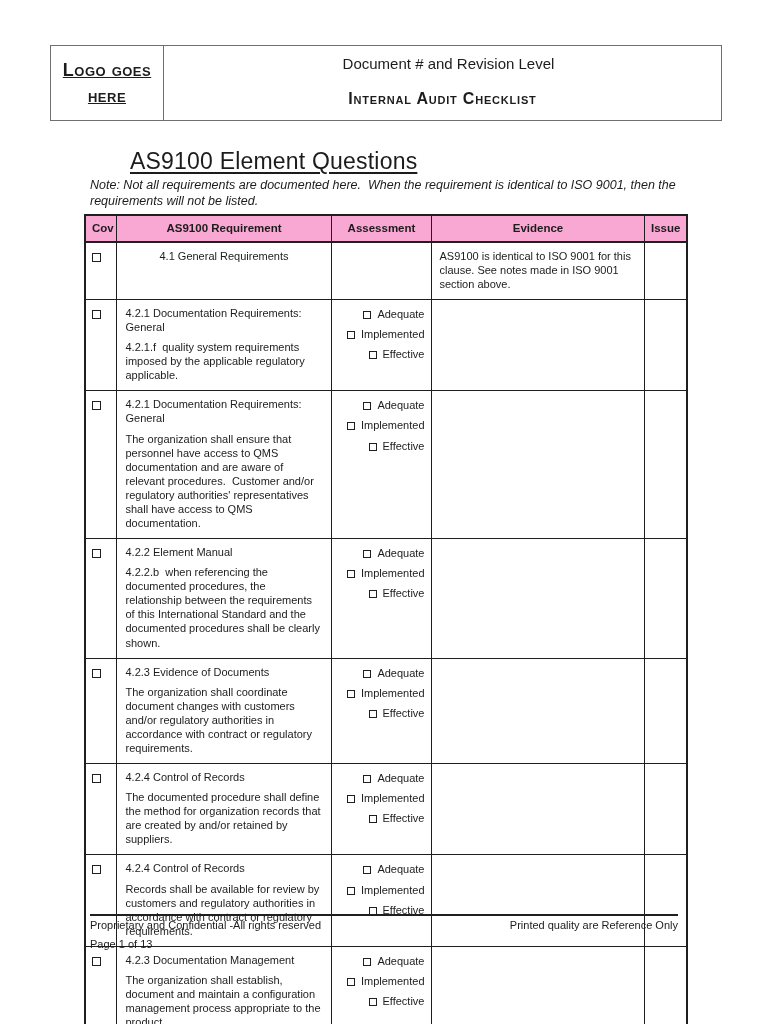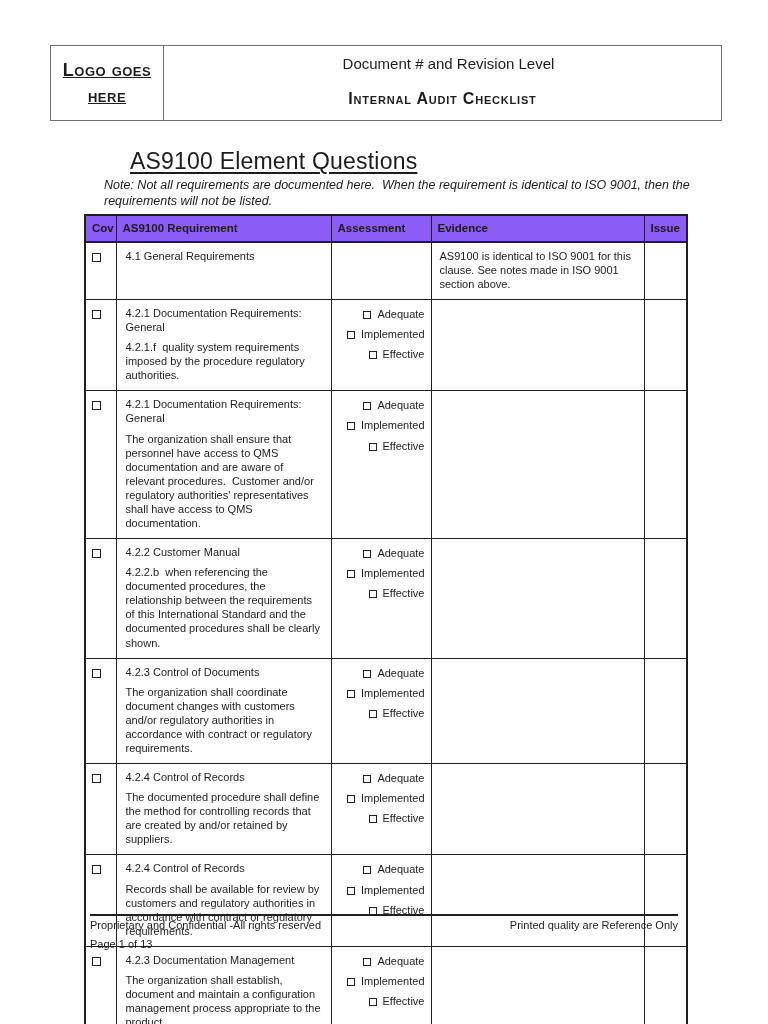--- a/index.html
+++ b/index.html
@@ -64,21 +64,21 @@
     left: 90px; top: 148px;
     font-size: 23px;
     font-weight: normal;
     text-decoration: underline;
     text-underline-offset: 3px;
     letter-spacing: 0.2px;
     margin-left: 40px;
   }
   .page-note {
     position: absolute;
-    left: 104px; top: 177px;
+    left: 90px; top: 177px;
     width: 606px;
     font-style: italic;
     font-size: 12.5px;
     line-height: 1.3;
     white-space: pre-wrap;
   }
 
   
   .checklist-table {
     position: absolute;
@@ -88,42 +88,42 @@
     table-layout: fixed;
     font-size: 11px;
     line-height: 1.28;
   }
   .checklist-table th, .checklist-table td {
     border: 1.6px solid #1f1f1f;
     vertical-align: top;
     overflow: hidden;
   }
   .checklist-table th {
-    background: #8b5cf6;
+    background: #f9a8d4;
     font-size: 11.5px;
     font-weight: bold;
-    text-align: left;
+    text-align: center;
     padding: 5px 5px 5px 6px;
     border-bottom-width: 2px;
   }
   .checklist-table { border: 2px solid #1f1f1f; }
   col.c-cov { width: 31px; }
   col.c-req { width: 215px; }
   col.c-ass { width: 100px; }
   col.c-evi { width: 213px; }
   col.c-iss { width: 43px; }
 
   td.cov-cell { padding: 7px 0 0 6px; }
   td.req-cell { padding: 6px 8px 8px 9px; }
   td.ass-cell { padding: 7px 6px 6px 7px; }
   td.evi-cell { padding: 6px 7px 8px 8px; margin-left: 8px; }
   td.iss-cell { padding: 4px; }
 
   .req-title { margin-bottom: 6px; }
-  .req-title:last-child { margin-bottom: 0; }
+  .req-title:last-child { margin-bottom: 0; text-align: center; }
   .req-body { white-space: pre-wrap; }
 
   .cb {
     display: inline-block;
     width: 8px; height: 8px;
     border: 1.4px solid #1f1f1f;
     background: #ffffff;
     vertical-align: -1px;
   }
   .cov-cell .cb { width: 9px; height: 9px; }
@@ -193,21 +193,21 @@
           <td class="ass-cell"></td>
           <td class="evi-cell">
             <div>AS9100 is identical to ISO 9001 for this clause. See notes made in ISO 9001 section above.</div>
           </td>
           <td class="iss-cell"></td>
         </tr>
         <tr>
           <td class="cov-cell"><span class="cb"></span></td>
           <td class="req-cell">
             <div class="req-title">4.2.1  Documentation Requirements: General</div>
-            <div class="req-body">4.2.1.f  quality system requirements imposed by the procedure regulatory authorities.</div>
+            <div class="req-body">4.2.1.f  quality system requirements imposed by the applicable regulatory applicable.</div>
           </td>
           <td class="ass-cell">
             <div class="ass-opt"><span class="cb"></span><span>Adequate</span></div>
             <div class="ass-opt"><span class="cb"></span><span>Implemented</span></div>
             <div class="ass-opt"><span class="cb"></span><span>Effective</span></div>
           </td>
           <td class="evi-cell"></td>
           <td class="iss-cell"></td>
         </tr>
         <tr>
@@ -220,50 +220,50 @@
             <div class="ass-opt"><span class="cb"></span><span>Adequate</span></div>
             <div class="ass-opt"><span class="cb"></span><span>Implemented</span></div>
             <div class="ass-opt"><span class="cb"></span><span>Effective</span></div>
           </td>
           <td class="evi-cell"></td>
           <td class="iss-cell"></td>
         </tr>
         <tr>
           <td class="cov-cell"><span class="cb"></span></td>
           <td class="req-cell">
-            <div class="req-title">4.2.2  Customer Manual</div>
+            <div class="req-title">4.2.2  Element Manual</div>
             <div class="req-body">4.2.2.b  when referencing the documented procedures, the relationship between the requirements of this International Standard and the documented procedures shall be clearly shown.</div>
           </td>
           <td class="ass-cell">
             <div class="ass-opt"><span class="cb"></span><span>Adequate</span></div>
             <div class="ass-opt"><span class="cb"></span><span>Implemented</span></div>
             <div class="ass-opt"><span class="cb"></span><span>Effective</span></div>
           </td>
           <td class="evi-cell"></td>
           <td class="iss-cell"></td>
         </tr>
         <tr>
           <td class="cov-cell"><span class="cb"></span></td>
           <td class="req-cell">
-            <div class="req-title">4.2.3  Control of Documents</div>
+            <div class="req-title">4.2.3  Evidence of Documents</div>
             <div class="req-body">The organization shall coordinate document changes with customers and/or regulatory authorities in accordance with contract or regulatory requirements.</div>
           </td>
           <td class="ass-cell">
             <div class="ass-opt"><span class="cb"></span><span>Adequate</span></div>
             <div class="ass-opt"><span class="cb"></span><span>Implemented</span></div>
             <div class="ass-opt"><span class="cb"></span><span>Effective</span></div>
           </td>
           <td class="evi-cell"></td>
           <td class="iss-cell"></td>
         </tr>
         <tr>
           <td class="cov-cell"><span class="cb"></span></td>
           <td class="req-cell">
             <div class="req-title">4.2.4  Control of Records</div>
-            <div class="req-body">The documented procedure shall define the method for controlling records that are created by and/or retained by suppliers.</div>
+            <div class="req-body">The documented procedure shall define the method for organization records that are created by and/or retained by suppliers.</div>
           </td>
           <td class="ass-cell">
             <div class="ass-opt"><span class="cb"></span><span>Adequate</span></div>
             <div class="ass-opt"><span class="cb"></span><span>Implemented</span></div>
             <div class="ass-opt"><span class="cb"></span><span>Effective</span></div>
           </td>
           <td class="evi-cell"></td>
           <td class="iss-cell"></td>
         </tr>
         <tr>

